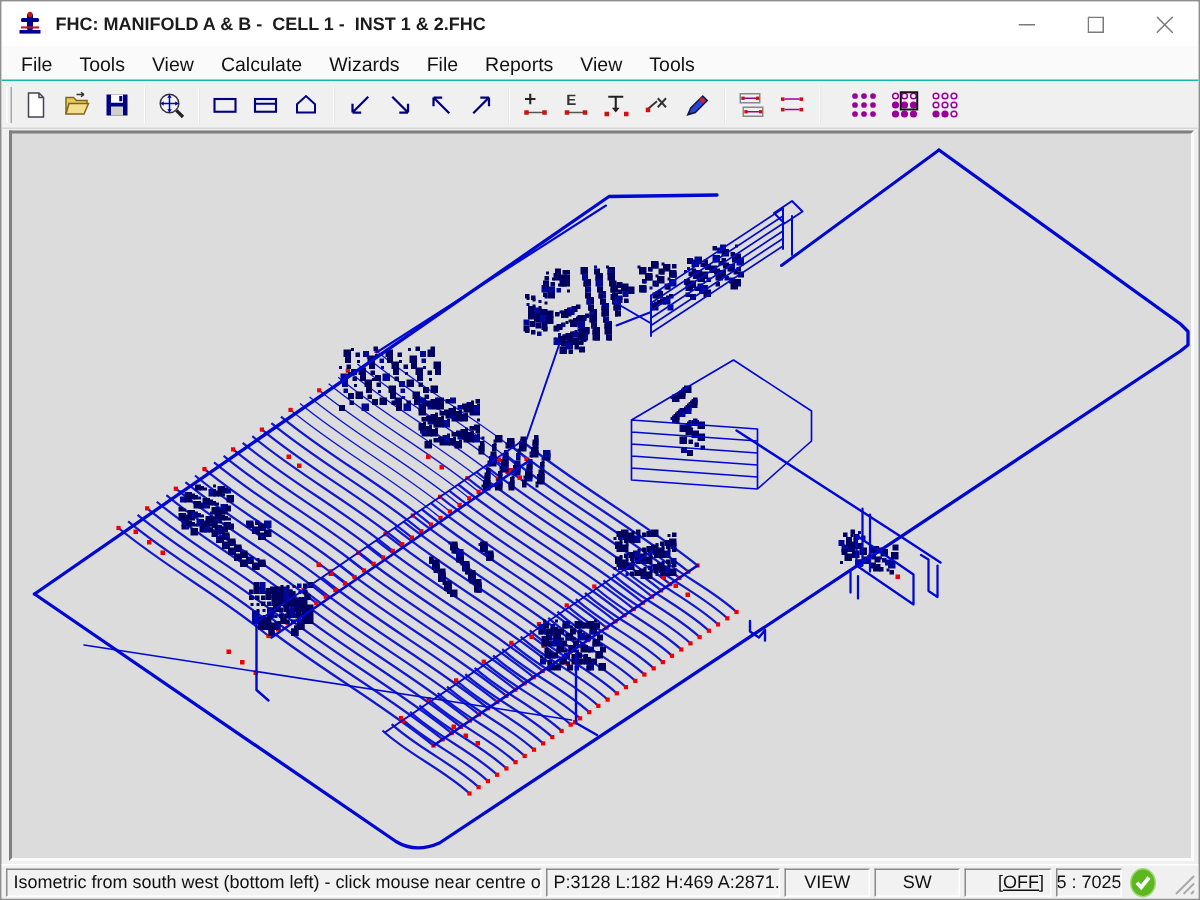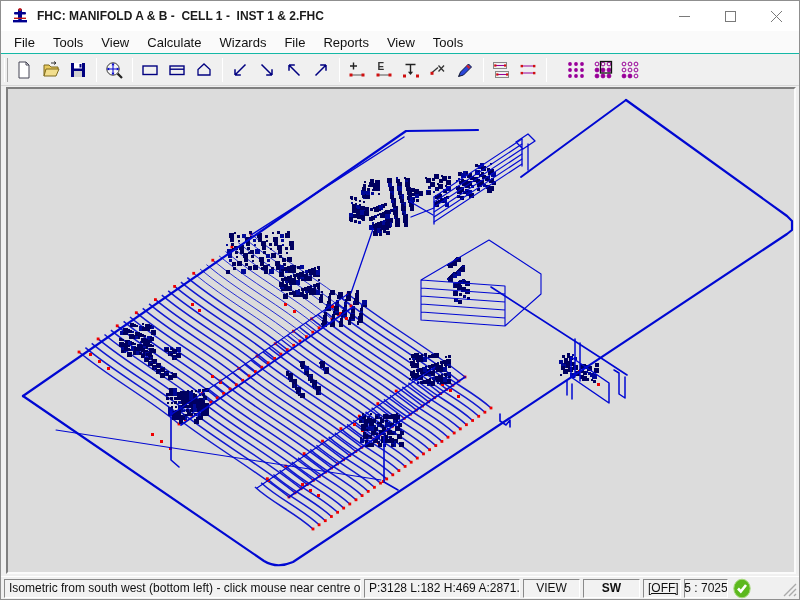--- a/index.html
+++ b/index.html
@@ -1774,24 +1774,24 @@
   <div class="statusbar">
       <div class="sb-panel" style="width: 357px;">
         <span>Isometric from south west (bottom left) - click mouse near centre of a pipe t</span>
       </div>
       <div class="sb-panel" style="width: 156px;">
         <span>P:3128 L:182 H:469 A:2871.7m2</span>
       </div>
       <div class="sb-panel center" style="width: 57px; justify-content: center;">
         <span>VIEW</span>
       </div>
-      <div class="sb-panel center" style="width: 57px; justify-content: center; font-weight: bold;">
+      <div class="sb-panel center" style="width: 57px; justify-content: center;">
         <span>SW</span>
       </div>
-      <div class="sb-panel center" style="width: 38px; justify-content: flex-start; text-decoration: underline;">
+      <div class="sb-panel center" style="width: 58px; justify-content: flex-end; text-decoration: underline;">
         <span>[OFF]</span>
       </div>
       <div class="sb-panel center" style="width: 44px; justify-content: center; text-align: right;">
         <span>5 : 7025</span>
       </div>
       <span class="sb-icon"><svg viewBox="0 0 20 21">
           <ellipse cx="10" cy="10.5" rx="8.2" ry="9.3" fill="#5cb81e" stroke="#a5d87a"></ellipse>
           <path d="M6 10.5l2.8 3L14 7" stroke="#fff" stroke-width="2.6" fill="none"></path>
         </svg></span>
     </div>

